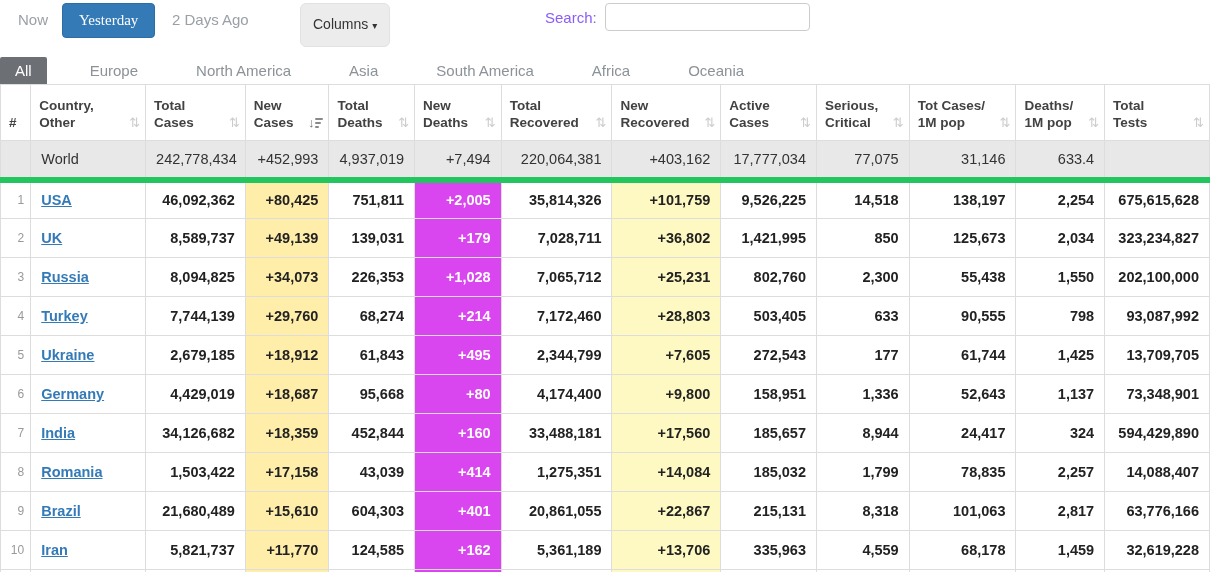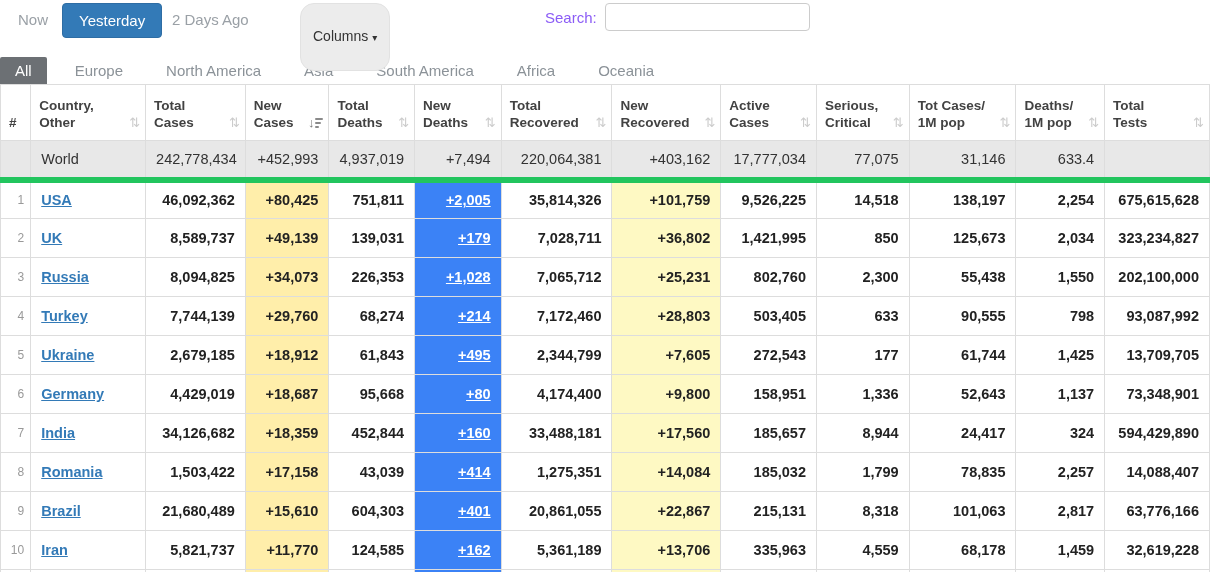--- a/index.html
+++ b/index.html
@@ -4,33 +4,33 @@
 <style>
   * { box-sizing: border-box; }
   html,body { margin:0; padding:0; background:#fff; }
   body { font-family:"Liberation Sans", sans-serif; width:1210px; }
   #app { width:1210px; height:572px; overflow:hidden; background:#fff; }
 
   
   .toolbar { position:relative; height:54px; }
   .toolbar .tb-item { position:absolute; top:3px; font-size:15px; line-height:25px; }
   .btn-plain { color:#9aa0a6; padding:4px 10px; cursor:pointer; background:none; border:none; font-size:15px; font-family:inherit; }
-  .btn-primary { background:#337ab7; border:1px solid #2e6da4; color:#fff; border-radius:4px; padding:4px 16px; font-size:15px; font-family:Liberation Sans, sans-serif; cursor:pointer; }
+  .btn-primary { background:#337ab7; border:1px solid #2e6da4; color:#fff; border-radius:4px; padding:4px 16px; font-size:15px; font-family:Liberation Serif, serif; cursor:pointer; }
   #now-btn { left:8px; }
   #yesterday-btn { left:62px; }
   #twodays-btn { left:162px; }
-  #columns-btn { left:300px; background:#ececec; border:1px solid #e2e2e2; border-radius:14px; color:#333; padding:20px 12px; font-size:14px; font-family:inherit; cursor:pointer; }
+  #columns-btn { left:300px; background:#ececec; border:1px solid #e2e2e2; border-radius:6px; color:#333; padding:8px 12px; font-size:14px; font-family:inherit; cursor:pointer; }
   .caret { display:inline-block; margin-left:4px; font-size:10px; color:#333; }
   .search-wrap { position:absolute; left:545px; top:3px; display:flex; align-items:center; }
   .search-wrap label { font-size:15px; color:#8b5cf6; margin-right:8px; }
   .search-wrap input { width:205px; height:28px; border:1px solid #ccc; border-radius:4px; padding:2px 8px; font-size:14px; font-family:inherit; }
 
   
   .tabs { display:flex; align-items:flex-end; height:30px; padding-left:0; }
-  .tab { font-size:15px; color:#8b9298; padding:5px 15px; margin-right:13px; cursor:pointer; white-space:nowrap; }
+  .tab { font-size:15px; color:#8b9298; padding:5px 15px; margin-right:28px; cursor:pointer; white-space:nowrap; }
   .tab.active { background:#6c7074; color:#fff; border-radius:2px 2px 0 0; }
 
   
   table { border-collapse:collapse; table-layout:fixed; width:1210px; }
   th, td { border:1px solid #ddd; overflow:hidden; white-space:nowrap; }
   col.col-rank{width:30px} col.col-country{width:114px} col.col-total_cases{width:99px}
   col.col-new_cases{width:83px} col.col-total_deaths{width:85px} col.col-new_deaths{width:86px}
   col.col-total_recovered{width:110px} col.col-new_recovered{width:108px} col.col-active_cases{width:95px}
   col.col-serious_critical{width:92px} col.col-cases_per_1m{width:106px} col.col-deaths_per_1m{width:88px}
   col.col-total_tests{width:104px}
@@ -47,21 +47,21 @@
   th .sort-desc-icon .bars b:nth-child(2){ width:6px; }
   th .sort-desc-icon .bars b:nth-child(3){ width:4px; }
 
   td { height:39px; padding:0 10px; font-size:14.5px; font-weight:bold; color:#222; text-align:right; }
   td.col-rank { text-align:right; color:#999; font-size:12px; font-weight:normal; padding:0 6px; }
   td.col-country { text-align:left; }
   td.col-country a { color:#337ab7; font-weight:bold; text-decoration:underline; }
 
   tr.world-row td { background:#e8e8e8; font-weight:normal; color:#333; border-top:1px solid #cfcfcf; border-bottom:6px solid #22c55e; }
   tr.country-row td.col-new_cases { background:#FFEEAA; }
-  tr.country-row td.col-new_deaths { background:#3b82f6; color:#fff;text-decoration:underline; }
+  tr.country-row td.col-new_deaths { background:#d946ef; color:#fff; }
   tr.country-row td.col-new_recovered { background:#fef9c3; }
 </style>
 </head>
 <body>
 
 <div id="app">
 
   <div class="toolbar">
     <button class="tb-item btn-plain" id="now-btn">Now</button>
     <button class="tb-item btn-primary" id="yesterday-btn">Yesterday</button>

